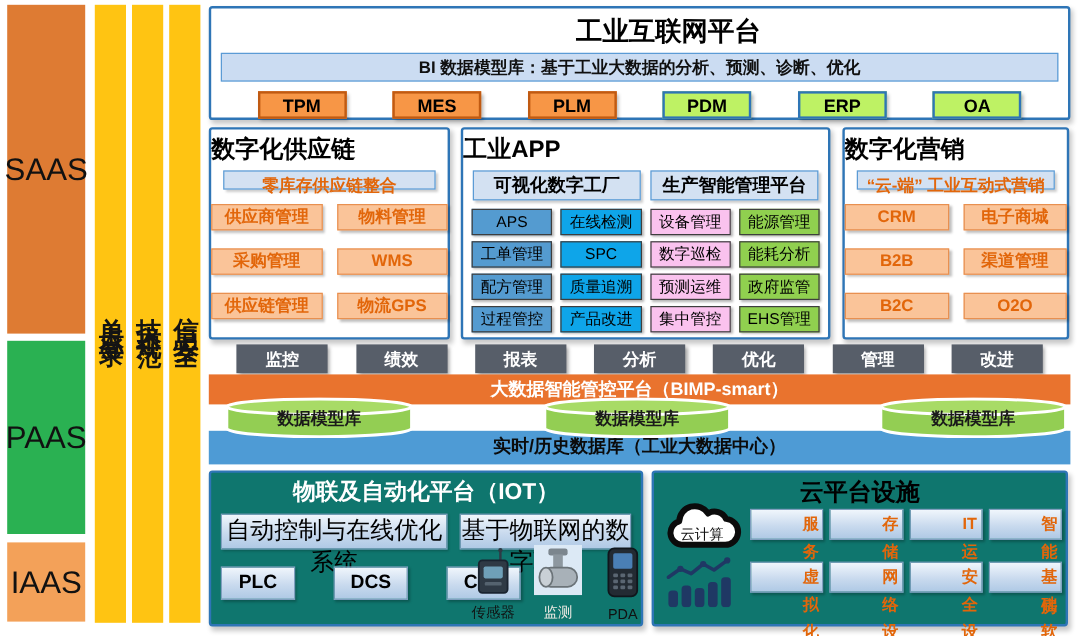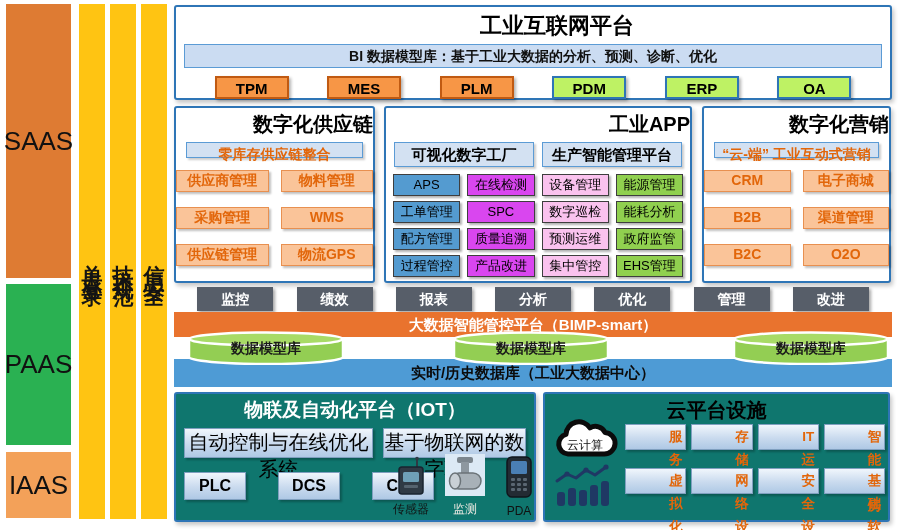--- a/index.html
+++ b/index.html
@@ -30,37 +30,37 @@
              color:#000; box-shadow:2px 2px 3px rgba(0,0,0,.3); }
   .app-btn.orange { background:#F79646; border:2px solid #C05A12; }
   .app-btn.blue   { background:#bef264; border:2px solid #2E75B6; }
 
   
   .col-box { position:absolute; top:106px; height:177px; border:2px solid #2E75B6; border-radius:3px;
              background:#fff; box-shadow:2px 3px 4px rgba(0,0,0,.22); }
   .box-supply { left:174px; width:201px; }
   .box-app    { left:384px; width:308px; }
   .box-mkt    { left:702px; width:189px; }
-  .col-title { text-align:right; font-size:20px; font-weight:700; color:#000; padding-top:3px; }
+  .col-title { text-align:left; font-size:20px; font-weight:700; color:#000; padding-top:3px; }
   .col-header { margin:4px 10px 0; height:16px; line-height:22px; background:#D3E1F2; border:1px solid #5B9BD5;
                 text-align:center; font-size:14px; font-weight:700; box-shadow:2px 2px 2px rgba(0,0,0,.2); }
   .col-header.orange-text { color:#E2660A; }
   .two-col-grid { display:grid; grid-template-columns:1fr 1fr; column-gap:12px; row-gap:15px; margin:12px 0 0; }
   .chip-orange { height:22px; line-height:19px; text-align:center; font-size:14px; font-weight:700;
                  background:#FAC499; border:1.5px solid #E89050; color:#E2660A;
                  box-shadow:2px 2px 2px rgba(0,0,0,.25); }
   .app-headers { display:flex; gap:8px; margin:4px 8px 0; }
   .app-header { flex:1; height:25px; line-height:23px; background:#D3E1F2; border:1px solid #5B9BD5;
                 text-align:center; font-size:15px; font-weight:700; color:#000;
                 box-shadow:2px 2px 2px rgba(0,0,0,.2); }
   .app-grid { display:grid; grid-template-columns:repeat(4,1fr); column-gap:7px; row-gap:5px; margin:7px 7px 0; }
   .cell { height:22px; line-height:19px; text-align:center; font-size:13px; font-weight:500; color:#000;
           border:1.5px solid #3E3E3E; box-shadow:1.5px 1.5px 2px rgba(0,0,0,.3); }
   .c-blue   { background:#549BD0; }
-  .c-purple { background:#d946ef; }
+  .c-purple { background:#0ea5e9; }
   .c-pink   { background:#FAC2EE; }
   .c-green  { background:#90D04F; }
 
   
   .func-row { position:absolute; left:174px; top:287px; width:718px; display:flex; justify-content:space-evenly; }
   .func-btn { width:76px; height:24px; line-height:24px; text-align:center; background:#575E69; color:#fff;
               font-size:14px; font-weight:700; box-shadow:2px 2px 3px rgba(0,0,0,.35); }
   .bimp-bar { position:absolute; left:174px; top:312px; width:718px; height:25px; line-height:25px;
               background:#E9732E; color:#fff; text-align:center; font-size:15px; font-weight:700; }
   .db-bar { position:absolute; left:174px; top:359px; width:718px; height:28px; line-height:28px;

